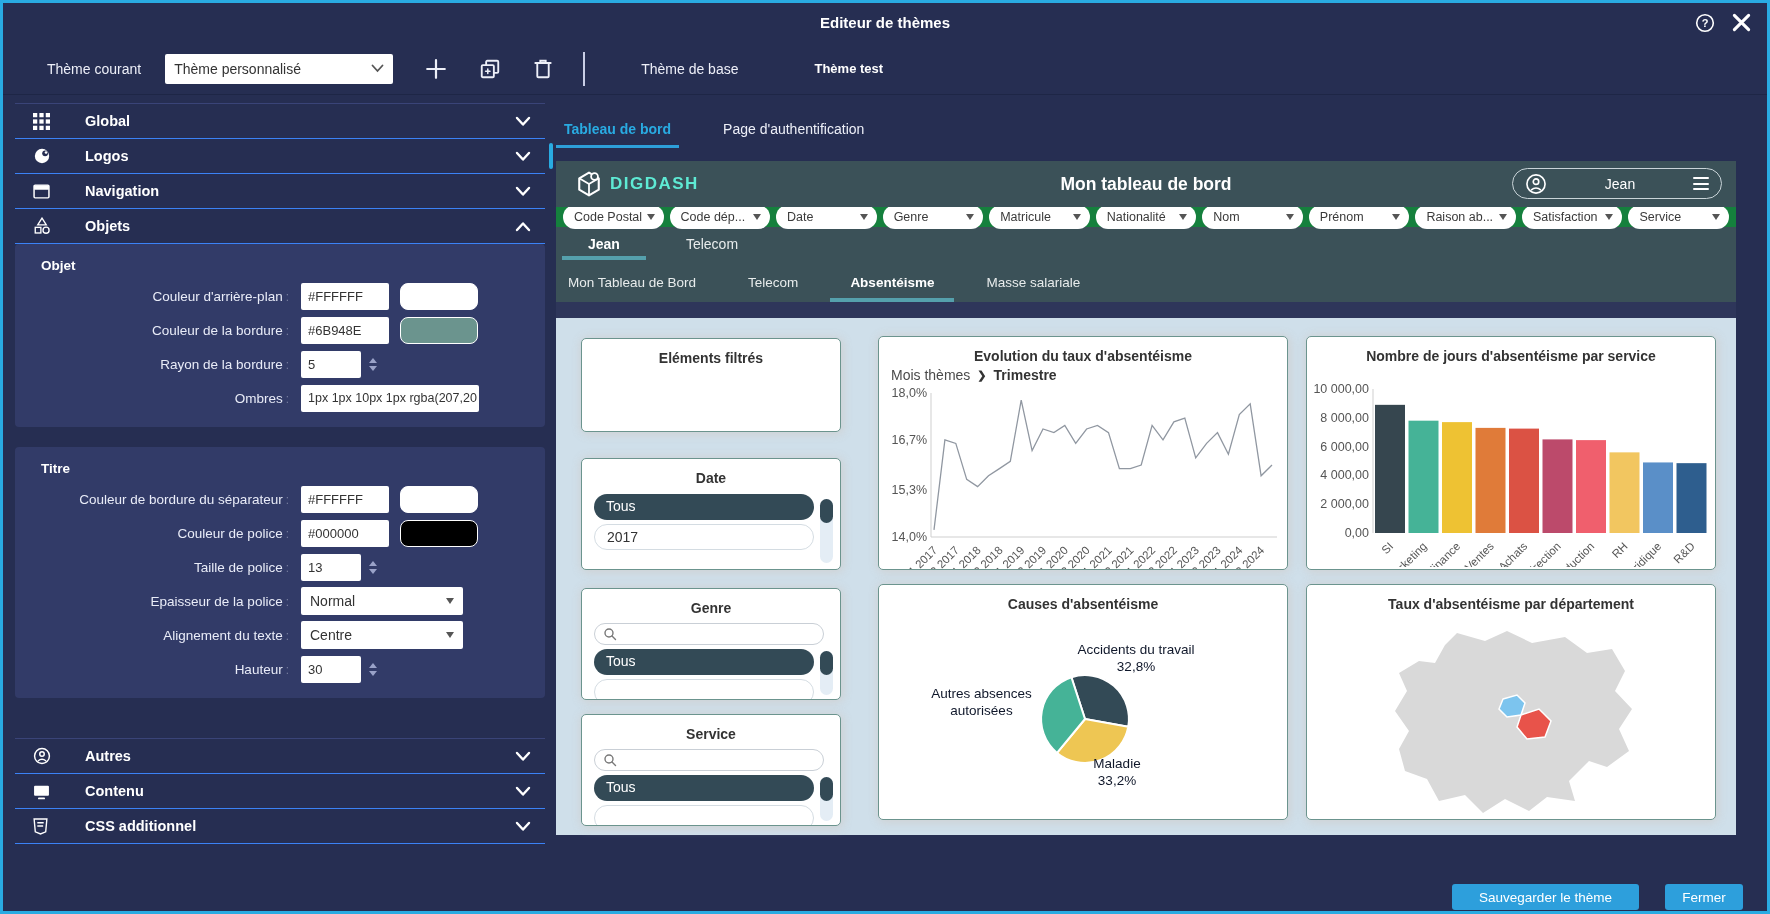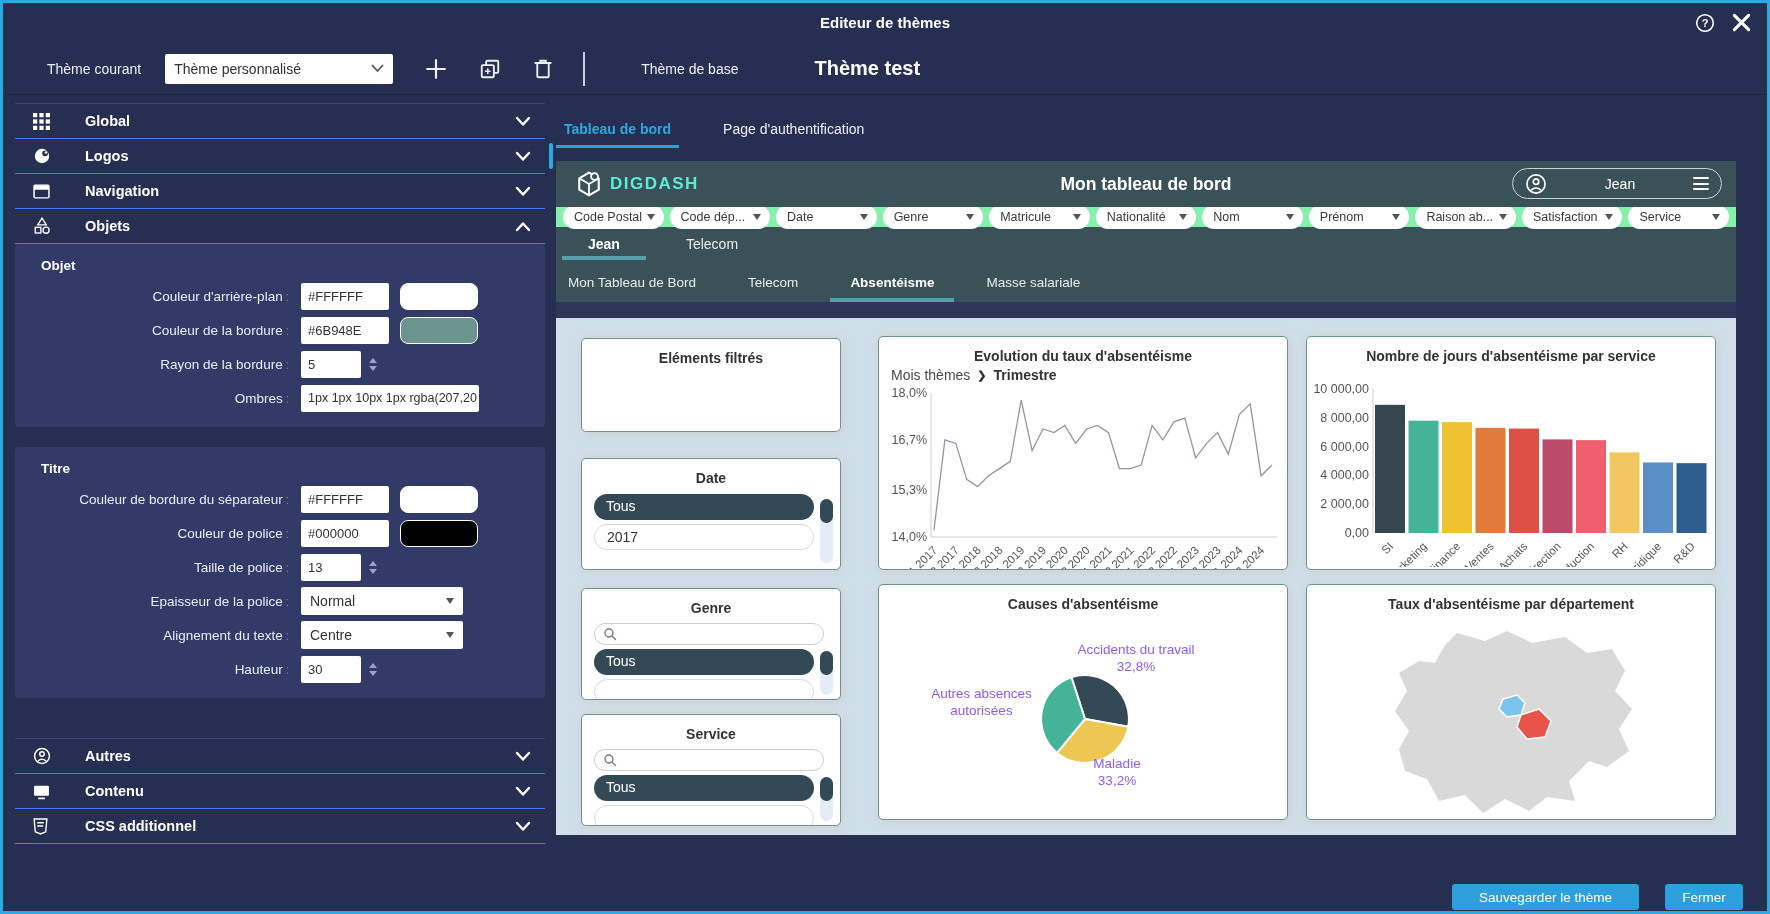--- a/index.html
+++ b/index.html
@@ -18,21 +18,21 @@
   .toolbar { position:absolute; left:0; top:40px; right:0; height:52px;
              display:flex; align-items:center; border-bottom:1px solid #1E2646; }
   .toolbar .lbl { color:#EDEFF8; font-size:14px; }
   #cur-theme-lbl { margin-left:44px; }
   .select { background:#fff; border-radius:2px; height:30px; display:flex; align-items:center;
             justify-content:space-between; padding:0 9px; color:#333; font-size:14px; }
   #theme-select { width:228px; margin-left:24px; }
   .tool-ic { margin-left:32px; cursor:pointer; display:flex; }
   .vdiv { width:2px; height:34px; background:#C9CEE6; margin-left:30px; }
   #base-theme-lbl { margin-left:56px; }
-  #base-theme-val { margin-left:76px; font-weight:bold; color:#fff; font-size:20px; }
+  #base-theme-val { margin-left:76px; font-weight:bold; color:#fff; font-size:13px; }
 
   
   .sidebar { position:absolute; left:12px; top:100px; width:530px; }
   .side-row { height:35px; display:flex; align-items:center; border-bottom:1px solid #3b82f6; cursor:pointer;gap:16px; }
   #top-sections, #bottom-sections { border-top:1px solid #3A4478; }
   .side-row .ic { width:22px; margin-left:18px; display:flex; }
   .side-row .s-lbl { color:#fff; font-size:14.5px; font-weight:bold; margin-left:14px; flex:1; }
   .side-row .chev { margin-right:14px; display:flex; }
   .panel { background:#323B68; border-radius:4px; padding:12px 14px 12px 14px; }
   #object-panel { }
@@ -64,21 +64,21 @@
   .dd-header { height:46px; background:#3B5158; position:relative; display:flex; align-items:center; }
   .brand { margin-left:20px; display:flex; align-items:center; gap:8px; z-index:2; }
   .brand-txt { color:#5eead4; font-size:17px; font-weight:bold; letter-spacing:1.5px; }
   .dd-title { position:absolute; left:0; right:0; text-align:center; color:#fff; font-size:17.5px; font-weight:bold; }
   .user-chip { position:absolute; right:14px; top:7px; width:210px; height:31px; border:1.5px solid #C9D4D8;
                border-radius:16px; display:flex; align-items:center; padding:0 12px; cursor:pointer; z-index:2; }
   .user-chip .uname { flex:1; text-align:center; color:#fff; font-size:14px; }
   .burger { display:flex; flex-direction:column; gap:3.5px; }
   .burger i { display:block; width:16px; height:2px; background:#fff; border-radius:1px; }
 
-  .chips-row { height:20px; display:flex; align-items:center; gap:6px; padding:0 7px; background:#86efac; }
+  .chips-row { height:20px; display:flex; align-items:center; gap:6px; padding:0 7px; background:#15803d; }
   .chip { flex:1 1 0; height:24px; background:#fff; border-radius:12px; display:flex; align-items:center;
           justify-content:space-between; padding:0 9px 0 11px; font-size:12.5px; color:#3A3A3A; cursor:pointer; white-space:nowrap; }
 
   .ptabs { height:38px; background:#3B5158; display:flex; padding-left:32px; gap:66px; }
   .ptab { color:#E8ECEC; font-size:14px; padding-top:9px; position:relative; cursor:pointer; }
   .ptab.active { font-weight:bold; color:#fff; }
   .ptab.active::after { content:""; position:absolute; left:-26px; right:-26px; bottom:5px; height:4px; background:#55A0AC; }
   .stabs { height:37px; background:#3B5158; display:flex; padding-left:12px; gap:52px; }
   .stab { color:#E8ECEC; font-size:13.5px; padding-top:10px; position:relative; cursor:pointer; }
   .stab.active { font-weight:bold; color:#fff; }
@@ -104,21 +104,21 @@
   .pill.unsel { background:#fff; border:1px solid #D4DCE2; color:#333; }
   .searchbox { height:22px; border:1px solid #C9CFD6; border-radius:11px; margin:7px 16px 2px 12px;
                display:flex; align-items:center; padding-left:8px; cursor:text; }
   .vscroll { position:absolute; right:7px; width:13px; border-radius:7px; background:#E4EDF5; }
   .vthumb { position:absolute; left:0; width:13px; height:24px; border-radius:7px; background:#334A56; cursor:grab; }
 
   .breadcrumb { position:absolute; left:12px; top:30px; font-size:14px; color:#4A4A4A; display:flex; align-items:center; gap:7px; }
   .breadcrumb .cur { font-weight:bold; color:#333; }
   .chart-svg { position:absolute; left:0; top:48px; }
 
-  .pie-lbl { position:absolute; color:#8b5cf6; font-size:13.5px; line-height:17px; text-align:center; }
+  .pie-lbl { position:absolute; color:#0f172a; font-size:13.5px; line-height:17px; text-align:center; }
   #pie-lbl-0 { left:157px; top:56px;  width:200px; }
   #pie-lbl-2 { left:40px;  top:100px; width:125px; }
   #pie-lbl-1 { left:178px; top:170px; width:120px; }
 
   
   .btn { position:absolute; top:881px; height:26px; background:#2D9FDC; color:#fff; font-size:13.5px;
          border-radius:3px; display:flex; align-items:center; justify-content:center; cursor:pointer; }
   #btn-save { left:1449px; width:187px; }
   #btn-close { left:1662px; width:78px; }
 </style>

